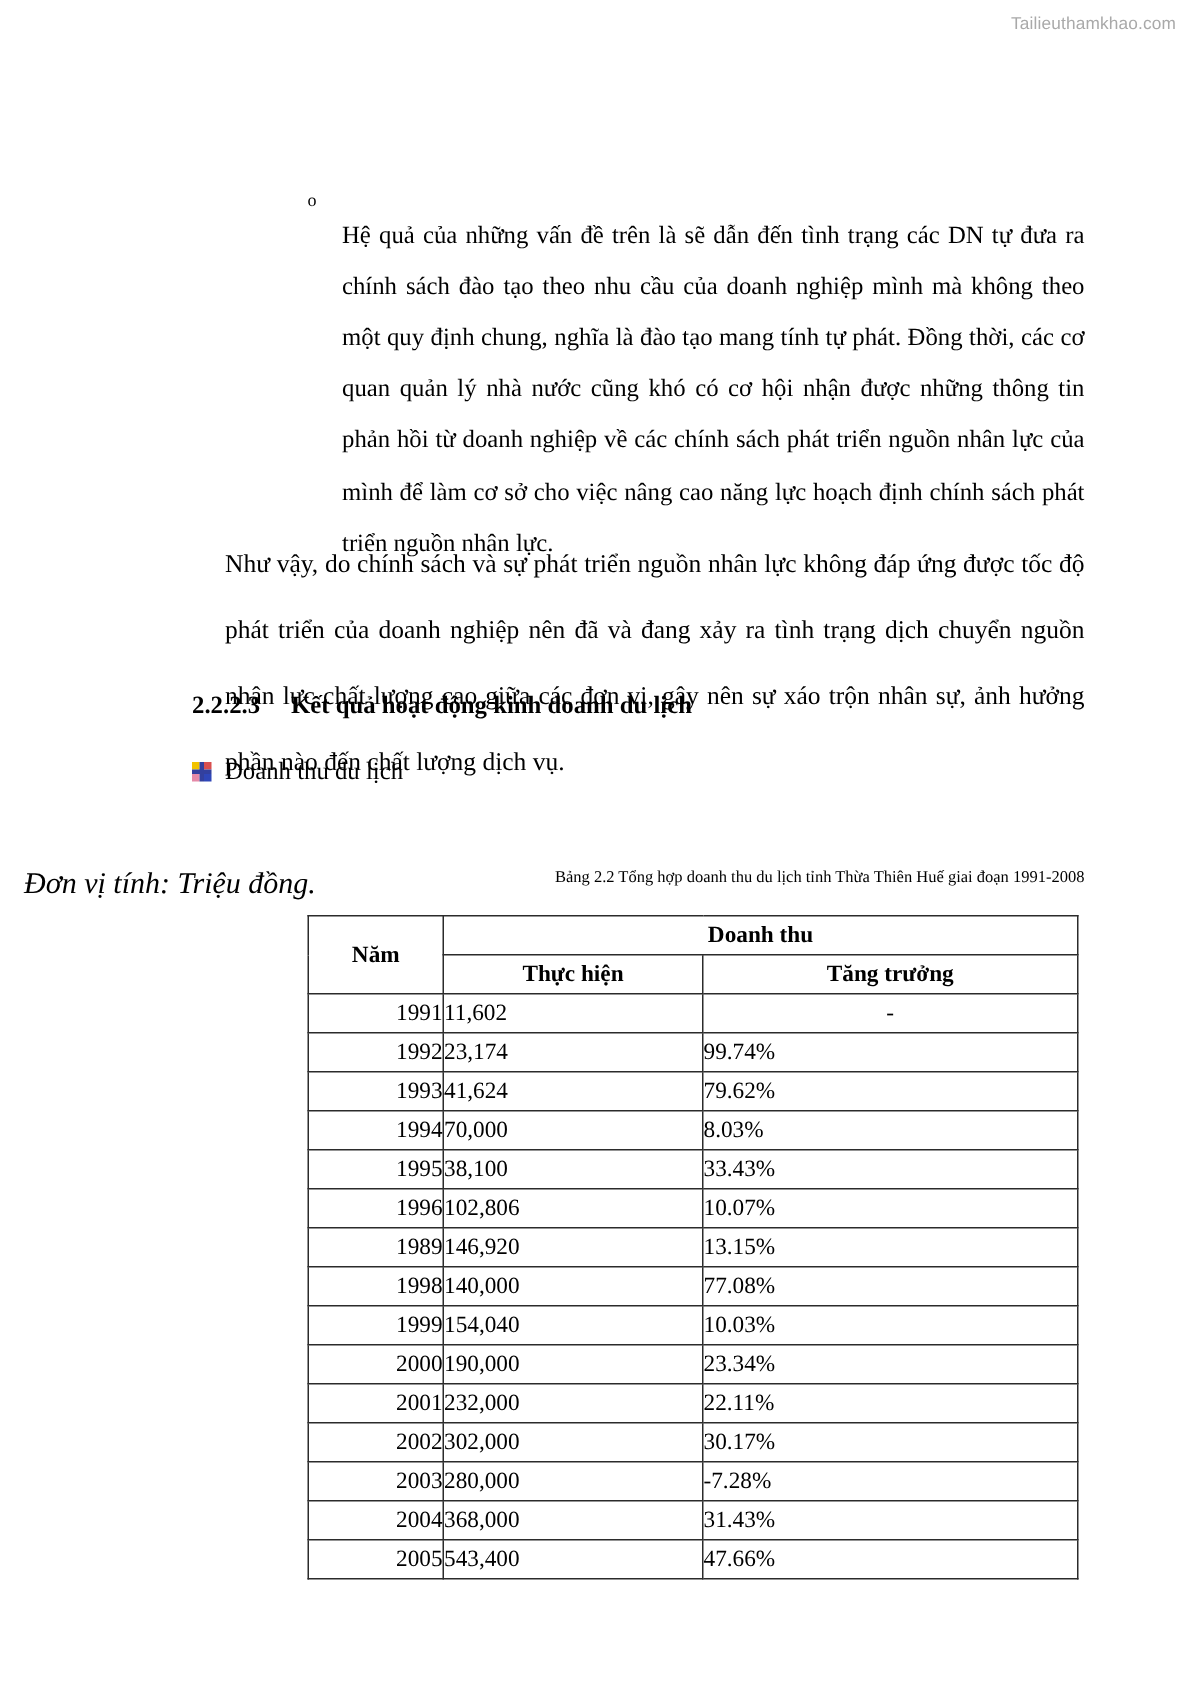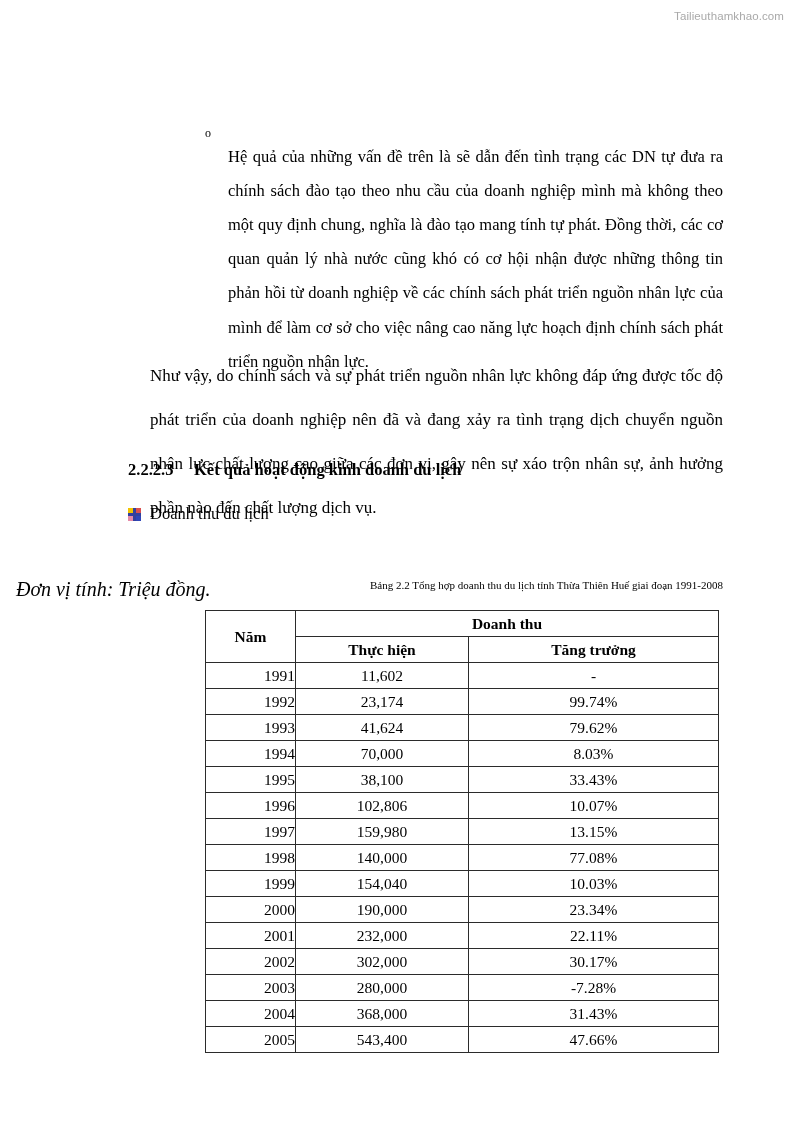--- a/index.html
+++ b/index.html
@@ -173,21 +173,21 @@
   }
   .data-table th {
     font-weight: bold;
     text-align: center;
   }
   .th-nam { height: 51px; }
   .td-year {
     text-align: right;
   }
   .td-num {
-    text-align: center;
+    text-align: left;
     padding-right: 8px;
   }
   .td-dash {
     text-align: center;
   }
 </style>
 </head>
 <body>
 
 <div class="page">
@@ -265,22 +265,22 @@
             <td class="td-year">1995</td>
             <td class="td-num">38,100</td>
             <td class="td-num">33.43%</td>
           </tr>
           <tr>
             <td class="td-year">1996</td>
             <td class="td-num">102,806</td>
             <td class="td-num">10.07%</td>
           </tr>
           <tr>
-            <td class="td-year">1997</td>
-            <td class="td-num">159,980</td>
+            <td class="td-year">1989</td>
+            <td class="td-num">146,920</td>
             <td class="td-num">13.15%</td>
           </tr>
           <tr>
             <td class="td-year">1998</td>
             <td class="td-num">140,000</td>
             <td class="td-num">77.08%</td>
           </tr>
           <tr>
             <td class="td-year">1999</td>
             <td class="td-num">154,040</td>

